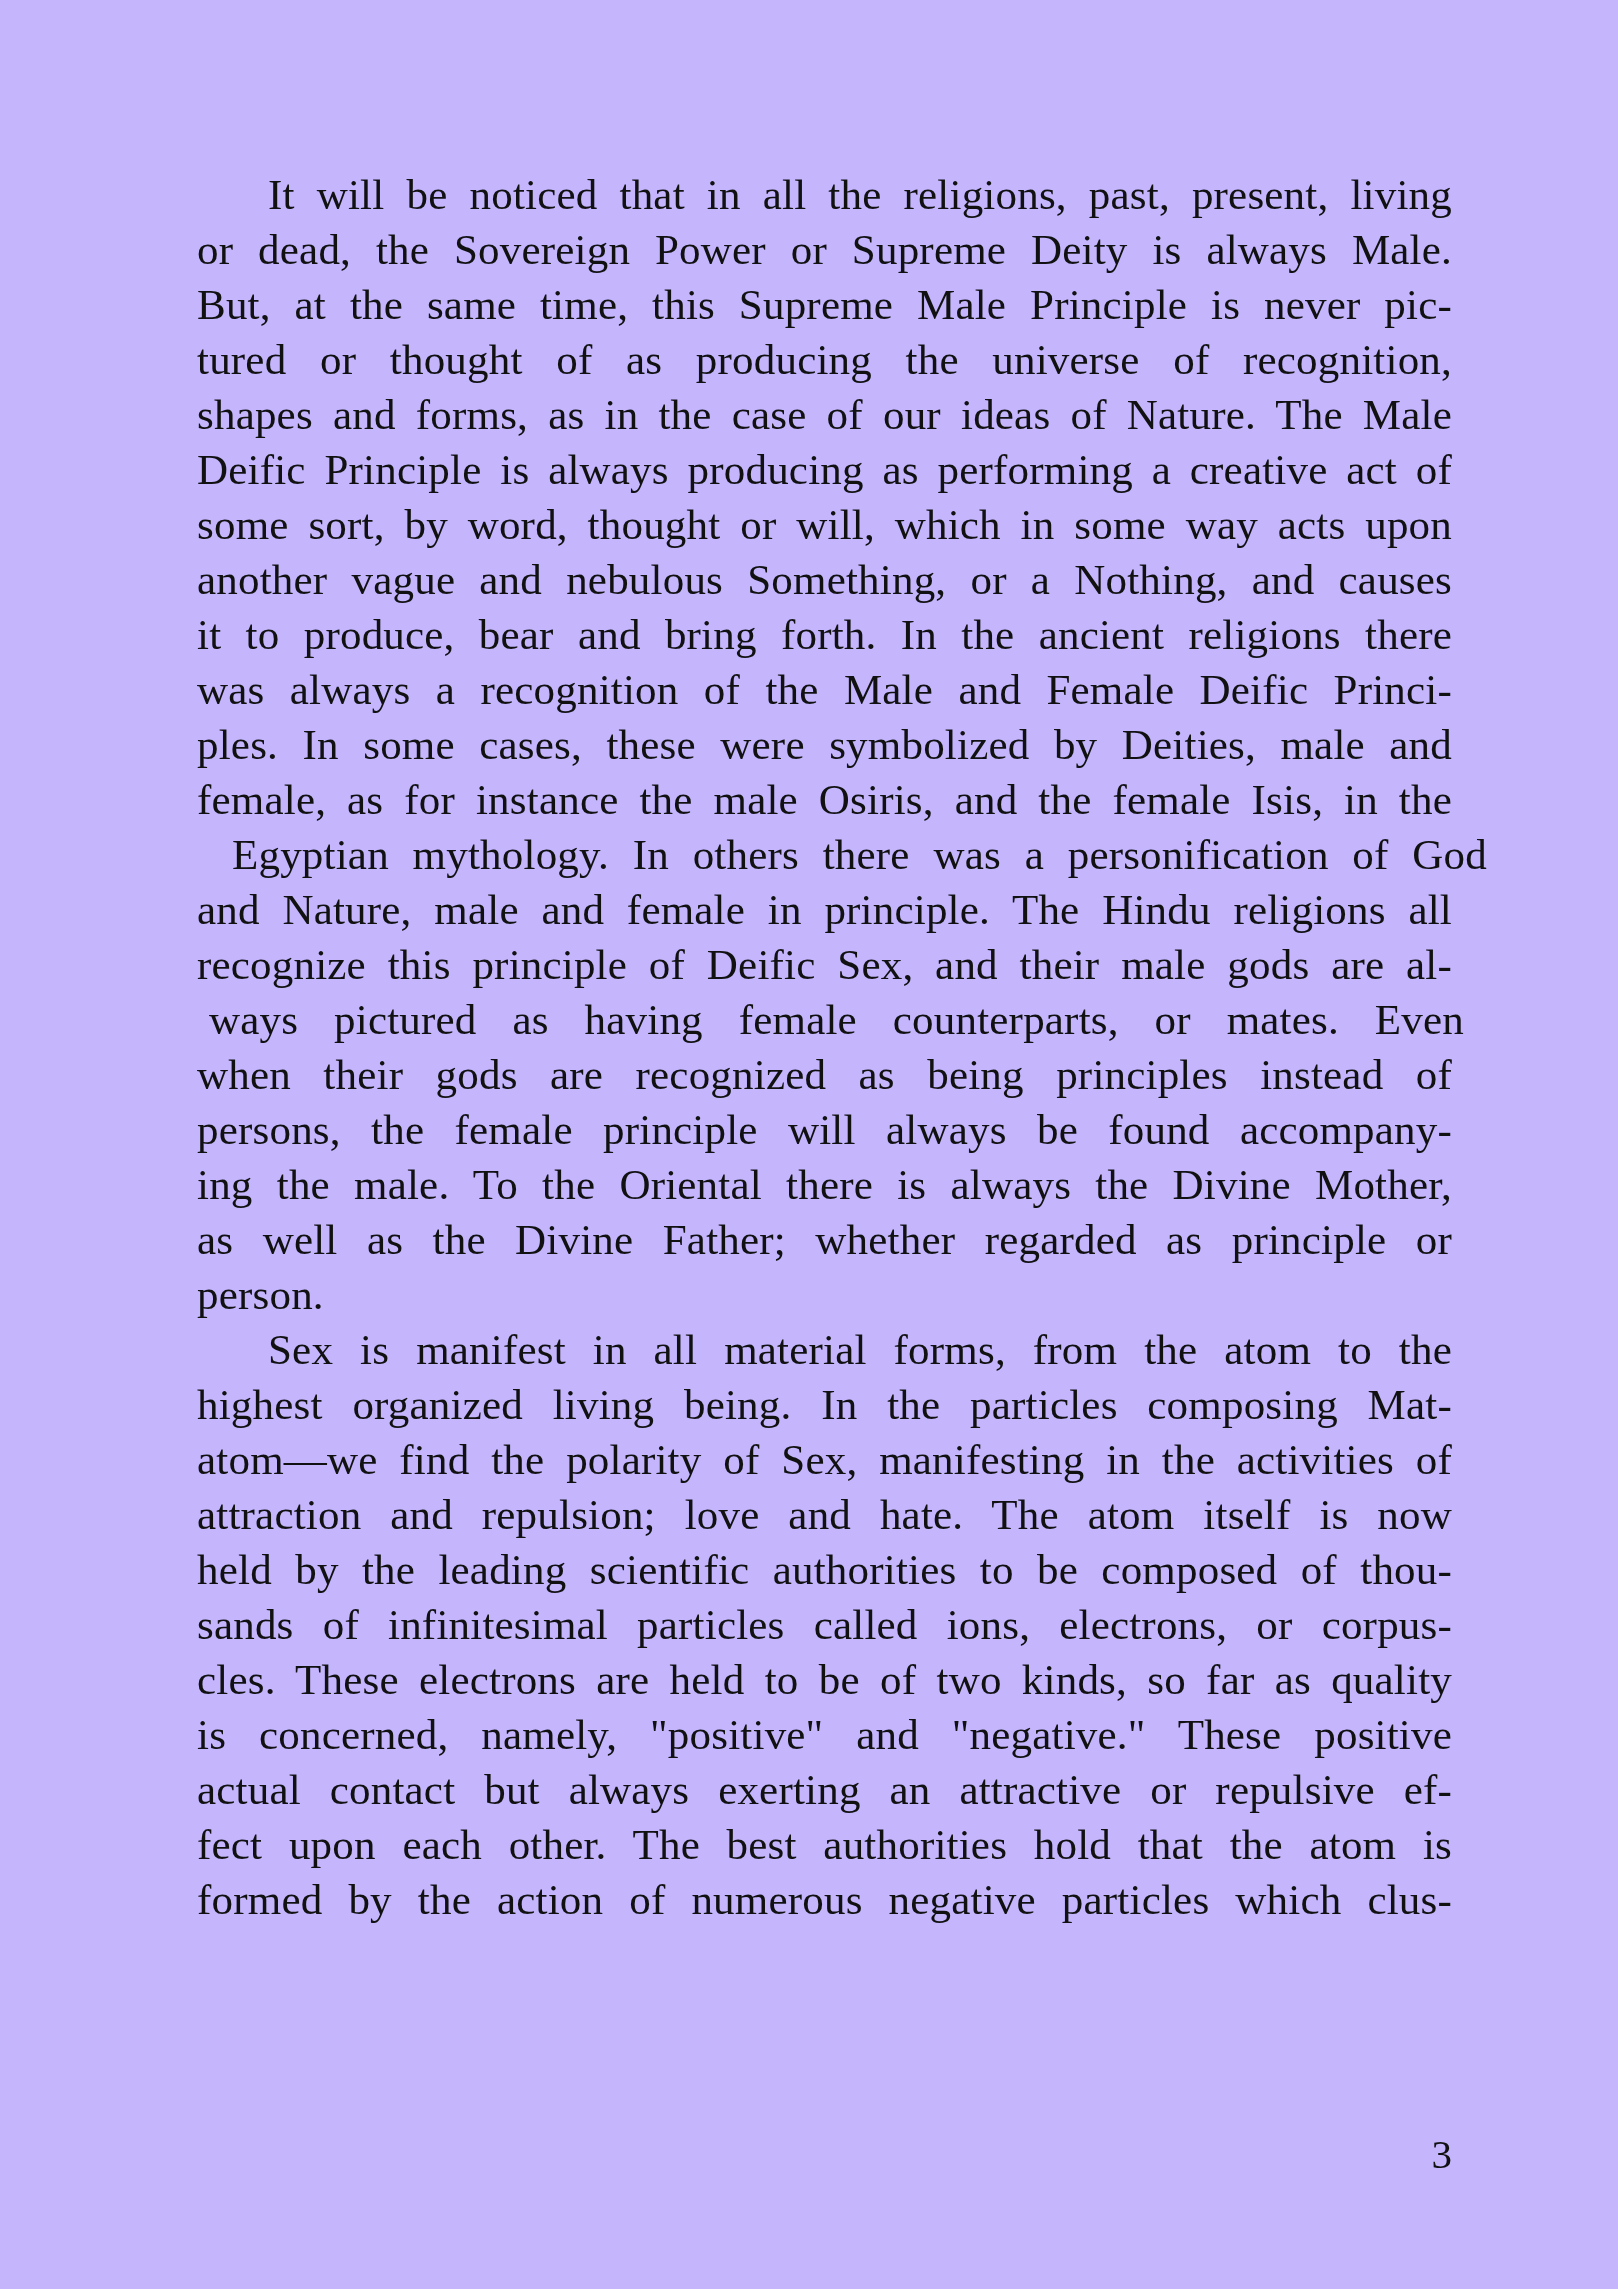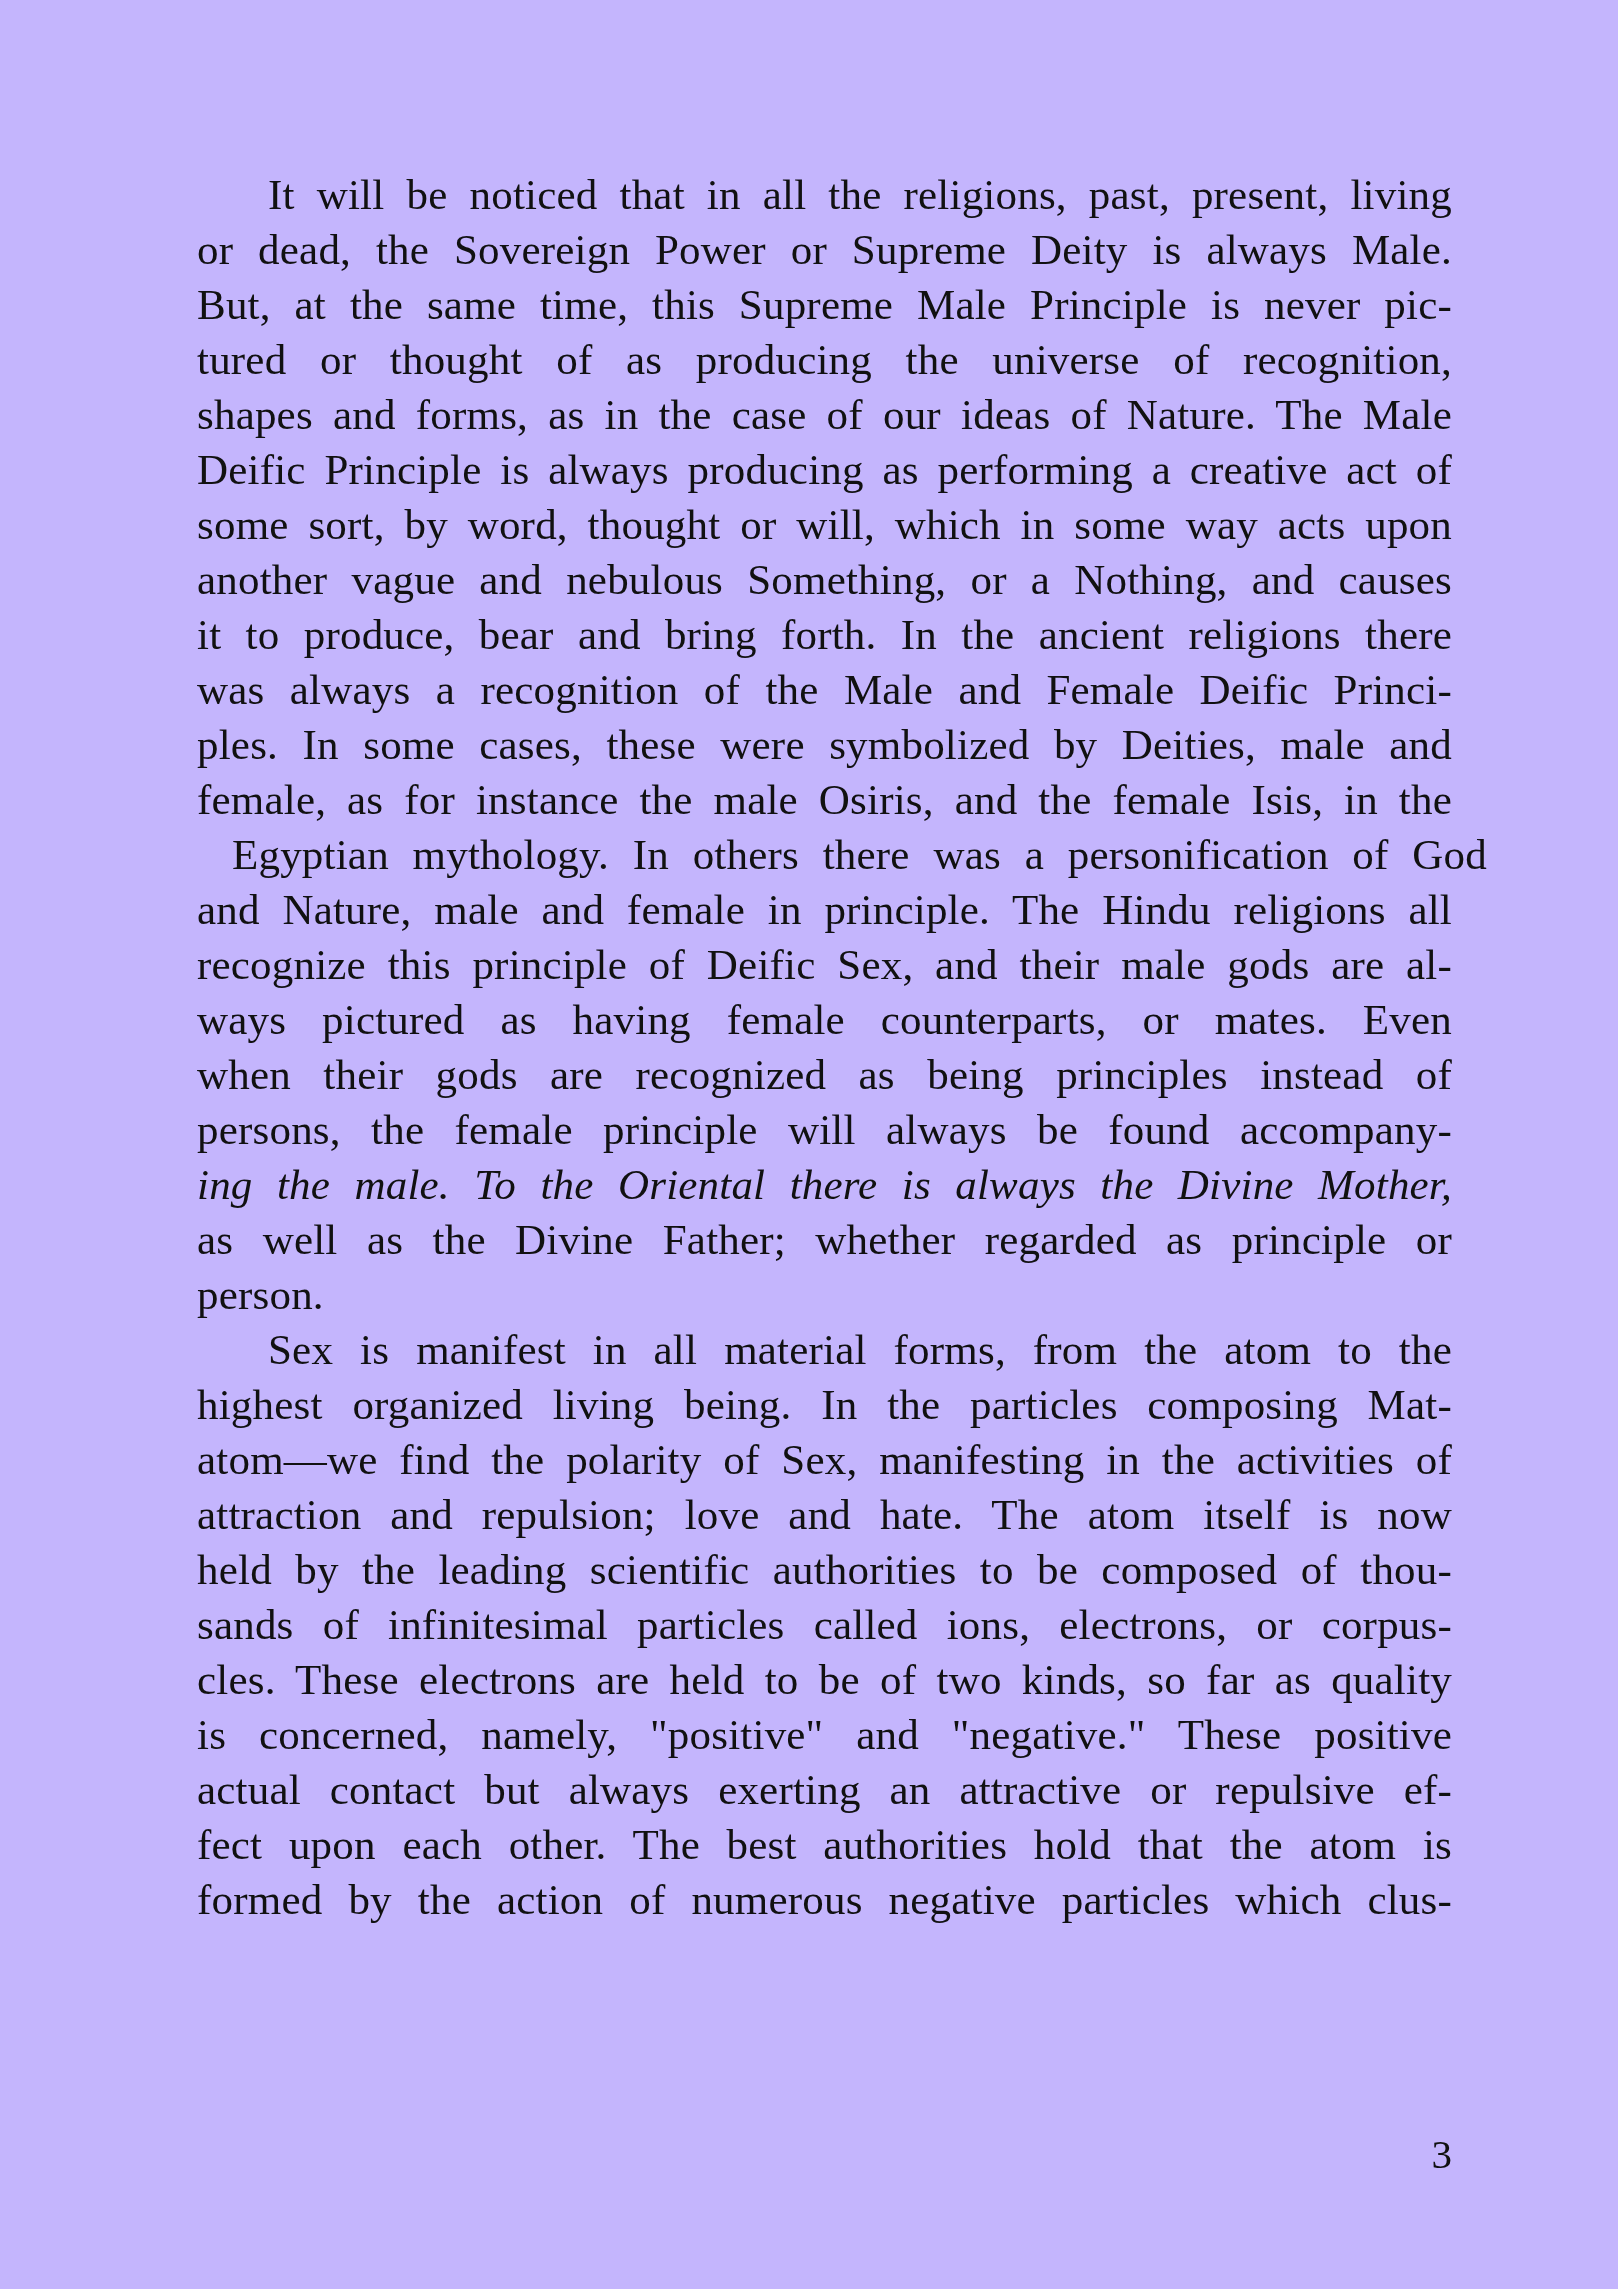--- a/index.html
+++ b/index.html
@@ -40,24 +40,24 @@
       <span class="line" style="display: block; width: 100%; box-sizing: border-box;">Deific Principle is always producing as performing a creative act of</span>
       <span class="line" style="display: block; width: 100%; box-sizing: border-box;">some sort, by word, thought or will, which in some way acts upon</span>
       <span class="line" style="display: block; width: 100%; box-sizing: border-box;">another vague and nebulous Something, or a Nothing, and causes</span>
       <span class="line" style="display: block; width: 100%; box-sizing: border-box;">it to produce, bear and bring forth. In the ancient religions there</span>
       <span class="line" style="display: block; width: 100%; box-sizing: border-box;">was always a recognition of the Male and Female Deific Princi-</span>
       <span class="line" style="display: block; width: 100%; box-sizing: border-box;">ples. In some cases, these were symbolized by Deities, male and</span>
       <span class="line" style="display: block; width: 100%; box-sizing: border-box;">female, as for instance the male Osiris, and the female Isis, in the</span>
       <span class="line" style="display: block; width: 100%; box-sizing: border-box; margin-left: 35px;">Egyptian mythology. In others there was a personification of God</span>
       <span class="line" style="display: block; width: 100%; box-sizing: border-box;">and Nature, male and female in principle. The Hindu religions all</span>
       <span class="line" style="display: block; width: 100%; box-sizing: border-box;">recognize this principle of Deific Sex, and their male gods are al-</span>
-      <span class="line" style="display: block; width: 100%; box-sizing: border-box;">ways pictured as having female counterparts, or mates. Even</span>
+      <span class="line" style="display: block; width: 100%; box-sizing: border-box; margin-left: 12px;">ways pictured as having female counterparts, or mates. Even</span>
       <span class="line" style="display: block; width: 100%; box-sizing: border-box;">when their gods are recognized as being principles instead of</span>
       <span class="line" style="display: block; width: 100%; box-sizing: border-box;">persons, the female principle will always be found accompany-</span>
-      <span class="line" style="display: block; width: 100%; box-sizing: border-box; font-style: italic;">ing the male. To the Oriental there is always the Divine Mother,</span>
+      <span class="line" style="display: block; width: 100%; box-sizing: border-box;">ing the male. To the Oriental there is always the Divine Mother,</span>
       <span class="line" style="display: block; width: 100%; box-sizing: border-box;">as well as the Divine Father; whether regarded as principle or</span>
       <span class="line last" style="display: block; width: 100%; box-sizing: border-box;">person.</span>
     </div>
     <div>
       <span class="line indent" style="display: block; width: 100%; box-sizing: border-box;">Sex is manifest in all material forms, from the atom to the</span>
       <span class="line" style="display: block; width: 100%; box-sizing: border-box;">highest organized living being. In the particles composing Mat-</span>
       <span class="line" style="display: block; width: 100%; box-sizing: border-box;">atom—we find the polarity of Sex, manifesting in the activities of</span>
       <span class="line" style="display: block; width: 100%; box-sizing: border-box;">attraction and repulsion; love and hate. The atom itself is now</span>
       <span class="line" style="display: block; width: 100%; box-sizing: border-box;">held by the leading scientific authorities to be composed of thou-</span>
       <span class="line" style="display: block; width: 100%; box-sizing: border-box;">sands of infinitesimal particles called ions, electrons, or corpus-</span>

